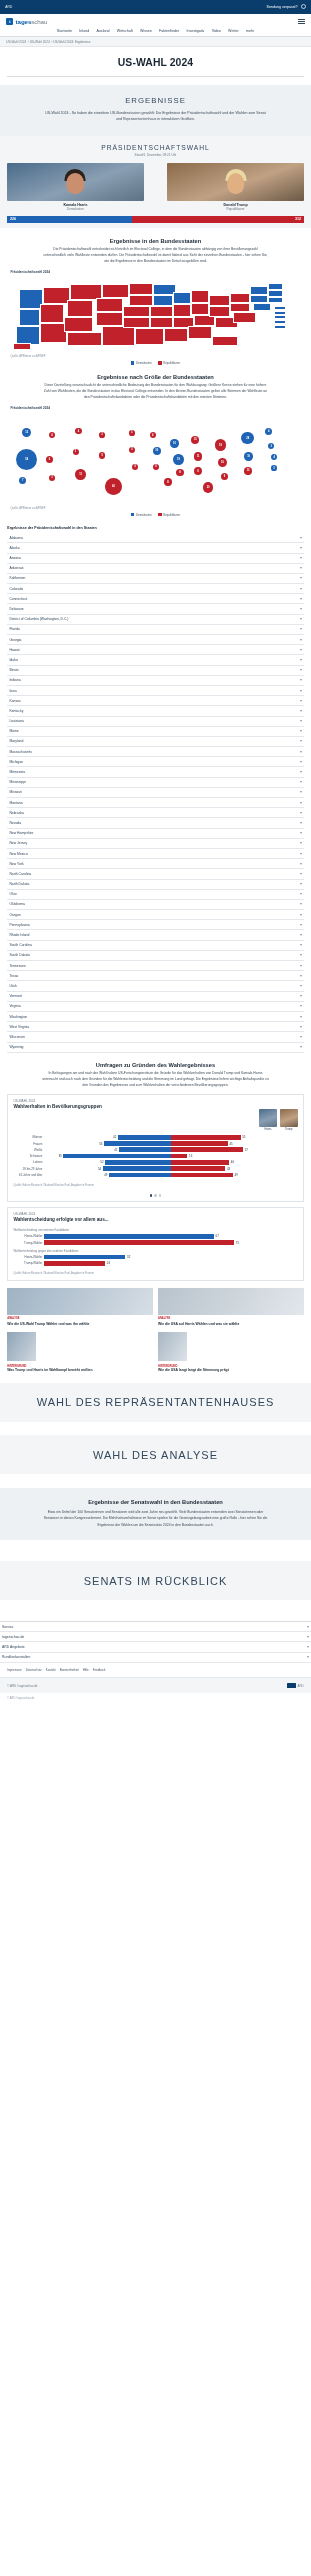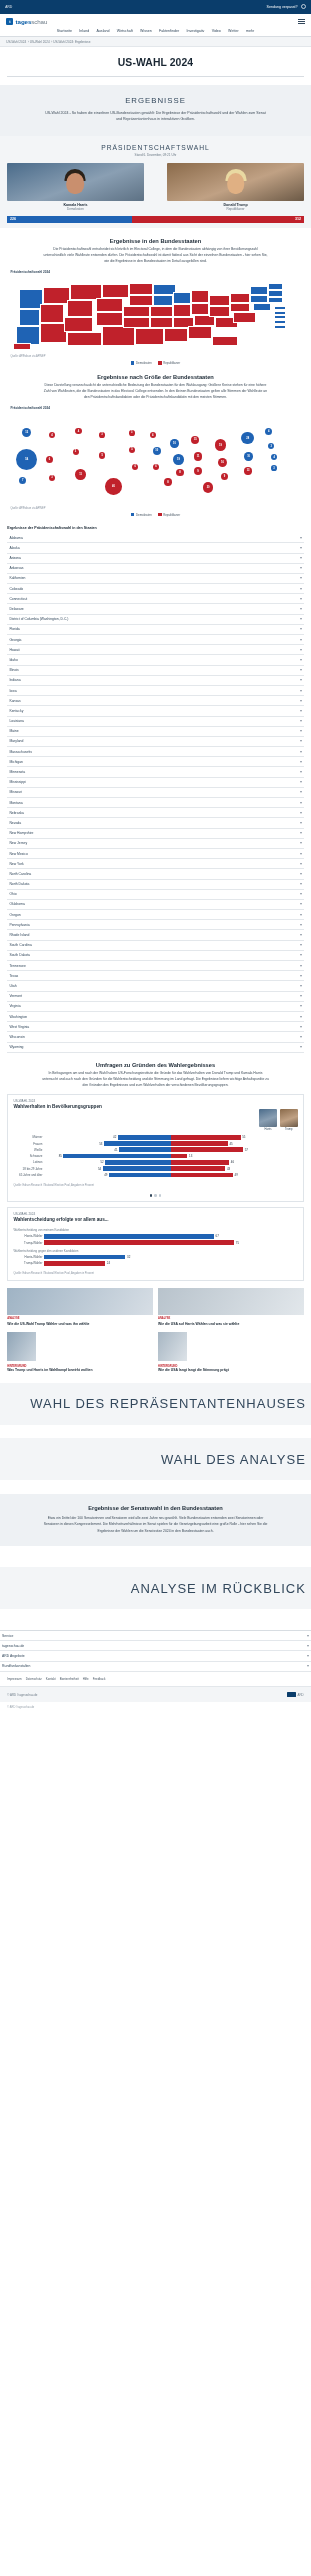--- a/index.html
+++ b/index.html
@@ -71,22 +71,22 @@
     background:#eef1f4; padding: 11.4px 7.3px 13.5px 7.3px; text-align:center;
   }
   .band-title {
     font-size:7.8px; color:#33485c; letter-spacing:1px; margin-bottom:5.2px;
   }
   .band-sub {
     font-size:3.6px; color:#3c4a57; line-height:1.7; max-width:223px; margin:0 auto;
   }
 
   .section-banner {
-    background:#f3f5f7; text-align:right; padding:13.5px 5.2px;
-    font-size:13px; letter-spacing:1px; color:#33485c;
+    background:#f3f5f7; text-align:center; padding:13.5px 5.2px;
+    font-size:11px; letter-spacing:1px; color:#33485c;
   }
 
   
   .pres-card { background:#f3f5f7; padding:8.3px 7.3px 0 7.3px; text-align:center;}
   .pres-head { font-size:6.7px; letter-spacing:1px; color:#33485c; }
   .pres-sub { font-size:3.1px; color:#6c7a86; margin-top:2.1px; }
   .cand-row { display:flex; justify-content:space-between; align-items:flex-end; margin-top:5.2px; }
   .cand { width:46%; display:flex; flex-direction:column; align-items:center; }
   .cand-photo {
     width:100%; height:38px; border-radius:1px; overflow:hidden; position:relative;
@@ -795,21 +795,21 @@
 
 <div class="section-banner">WAHL DES ANALYSE</div>
 <div style="height:13.5px"></div>
 
 <div class="sen-band">
   <div class="sen-title">Ergebnisse der Senatswahl in den Bundesstaaten</div>
   <div class="sen-text">Etwa ein Drittel der 100 Senatorinnen und Senatoren wird alle zwei Jahre neu gewählt. Viele Bundesstaaten entsenden zwei Senatorinnen oder Senatoren in dieses Kongresselement. Die Mehrheitsverhältnisse im Senat spielen für die Gesetzgebungsarbeit eine große Rolle - hier sehen Sie die Ergebnisse der Wahlen um die Senatssitze 2024 in den Bundesstaaten auch.</div>
 </div>
 <div style="height:21px"></div>
 
-<div class="section-banner">ANALYSE IM RÜCKBLICK</div>
+<div class="section-banner">SENATS IM RÜCKBLICK</div>
 <div style="height:21px"></div>
 
 <div class="footer-acc">
   <div class="acc-item">
       <span>Service</span>
       <span class="chev"></span>
     </div>
   <div class="acc-item">
       <span>tagesschau.de</span>
       <span class="chev"></span>

